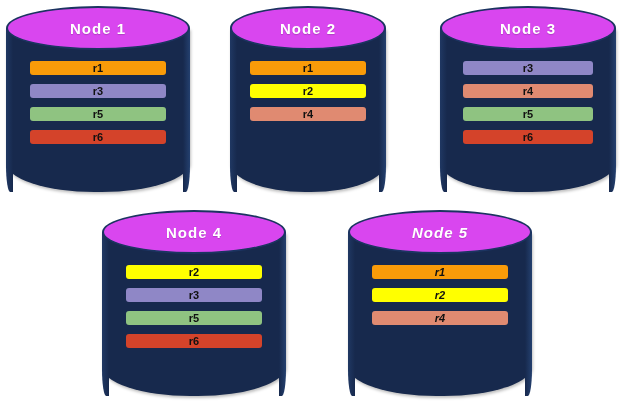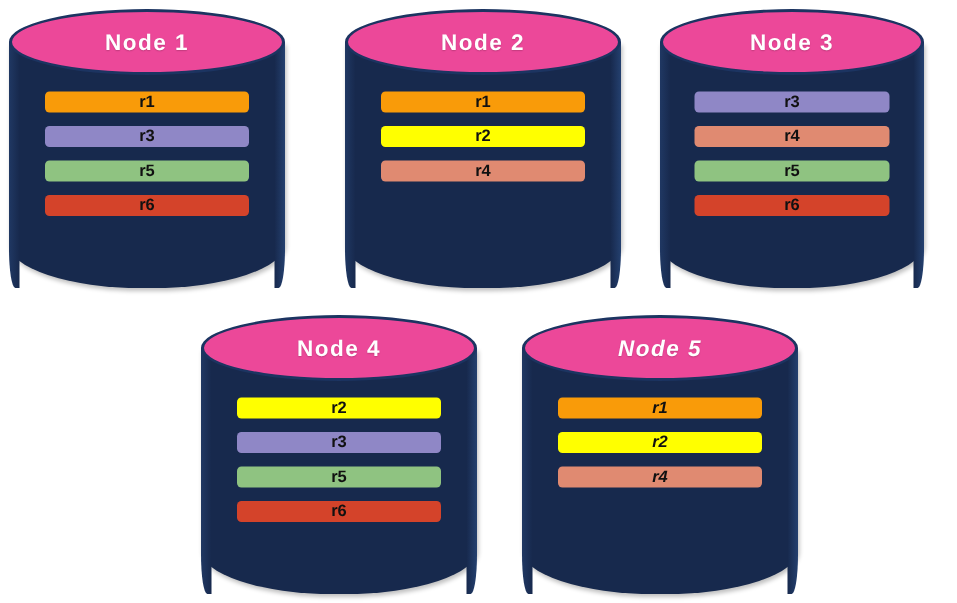--- a/index.html
+++ b/index.html
@@ -64,21 +64,21 @@
     border-radius: 0 0 60% 0 / 0 0 16% 0;
   }
 
   
   .cyl-top {
     position: absolute;
     left: 0;
     top: 0;
     width: 100%;
     height: 44px;
-    background: #ec4899;
+    background: #d946ef;
     border: 2px solid #1C3461;
     box-sizing: border-box;
     border-radius: 50%;
     z-index: 3;
     display: flex;
     align-items: center;
     justify-content: center;
   }
 
   .node-title {
@@ -111,23 +111,23 @@
     justify-content: center;
     font-size: 11px;
     font-weight: bold;
     color: #111111;
     line-height: 1;
     box-sizing: border-box;
   }
 
   
   #node-1 { left: 6px;   top: 6px;   width: 184px; height: 186px; }
-  #node-2 { left: 230px; top: 6px;   width: 184px; height: 186px; }
+  #node-2 { left: 230px; top: 6px;   width: 156px; height: 186px; }
   #node-3 { left: 440px; top: 6px;   width: 176px; height: 186px; }
-  #node-4 { left: 134px; top: 210px; width: 184px; height: 186px; text-decoration: underline; }
+  #node-4 { left: 102px; top: 210px; width: 184px; height: 186px; text-decoration: underline; }
   #node-5 { left: 348px; top: 210px; width: 184px; height: 186px; font-style: italic; }
 </style>
 </head>
 <body>
 
 <div id="canvas">
 
   <div class="node" id="node-1">
     <div class="cyl">
       <div class="cyl-body"></div>

